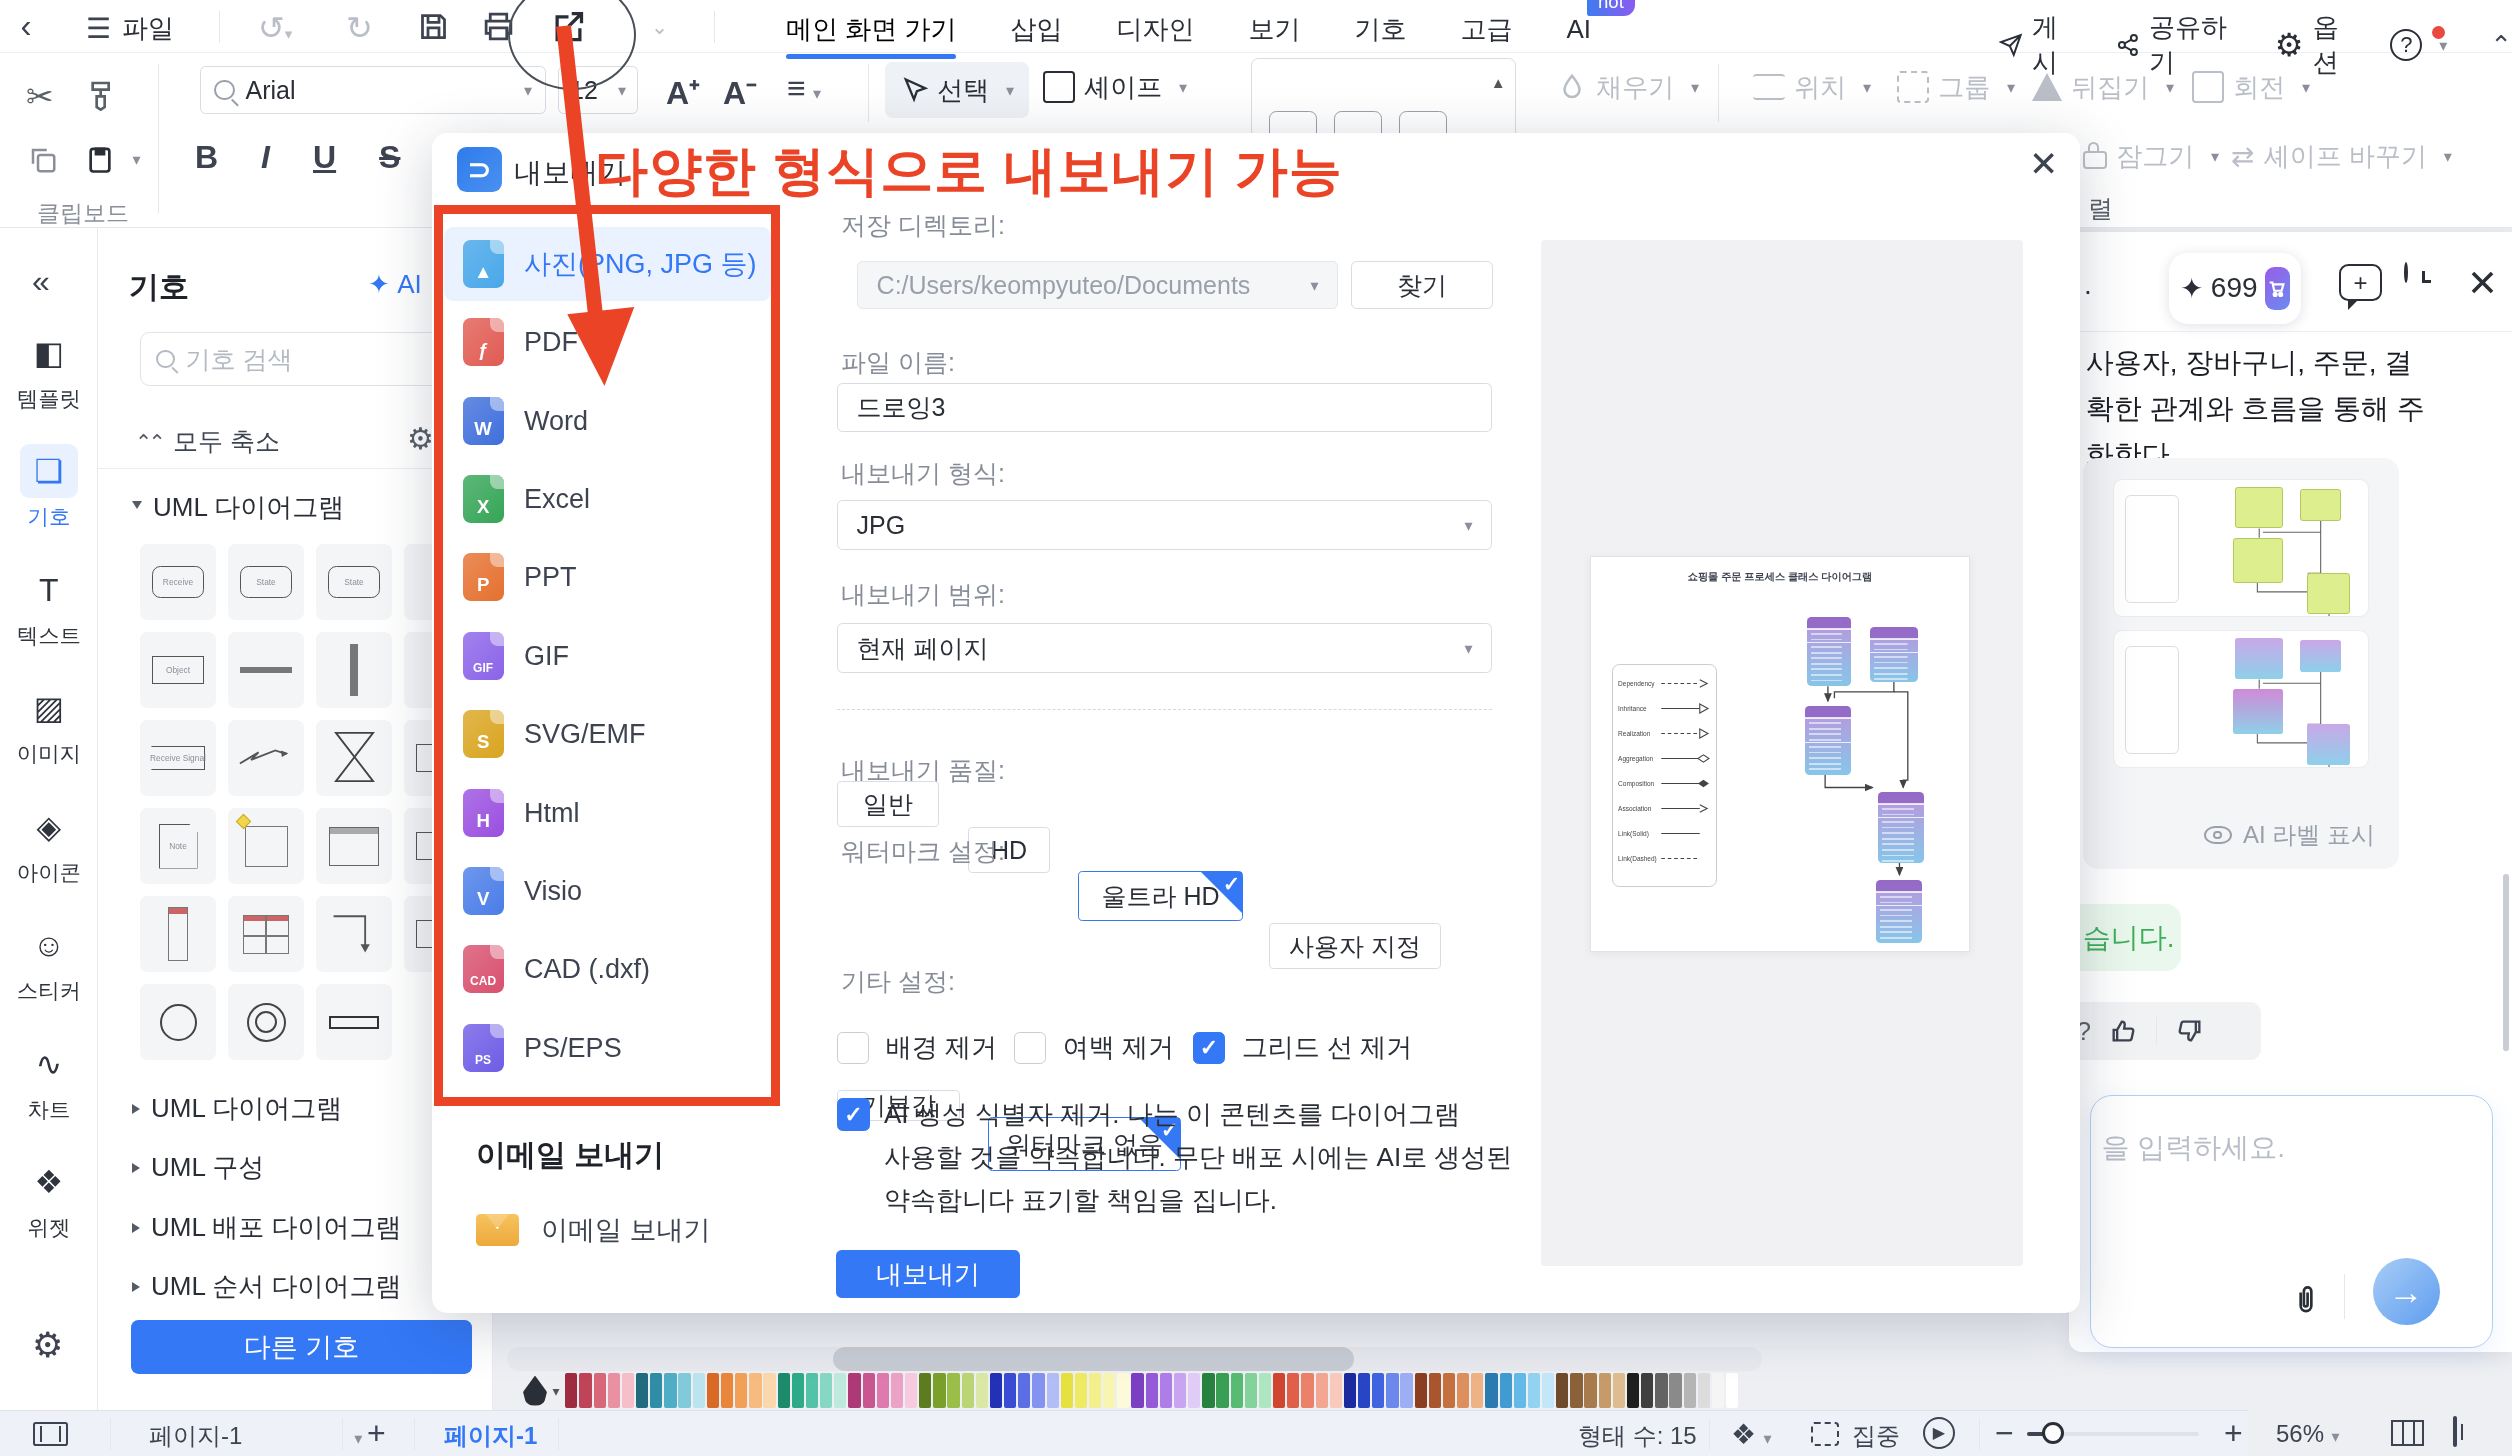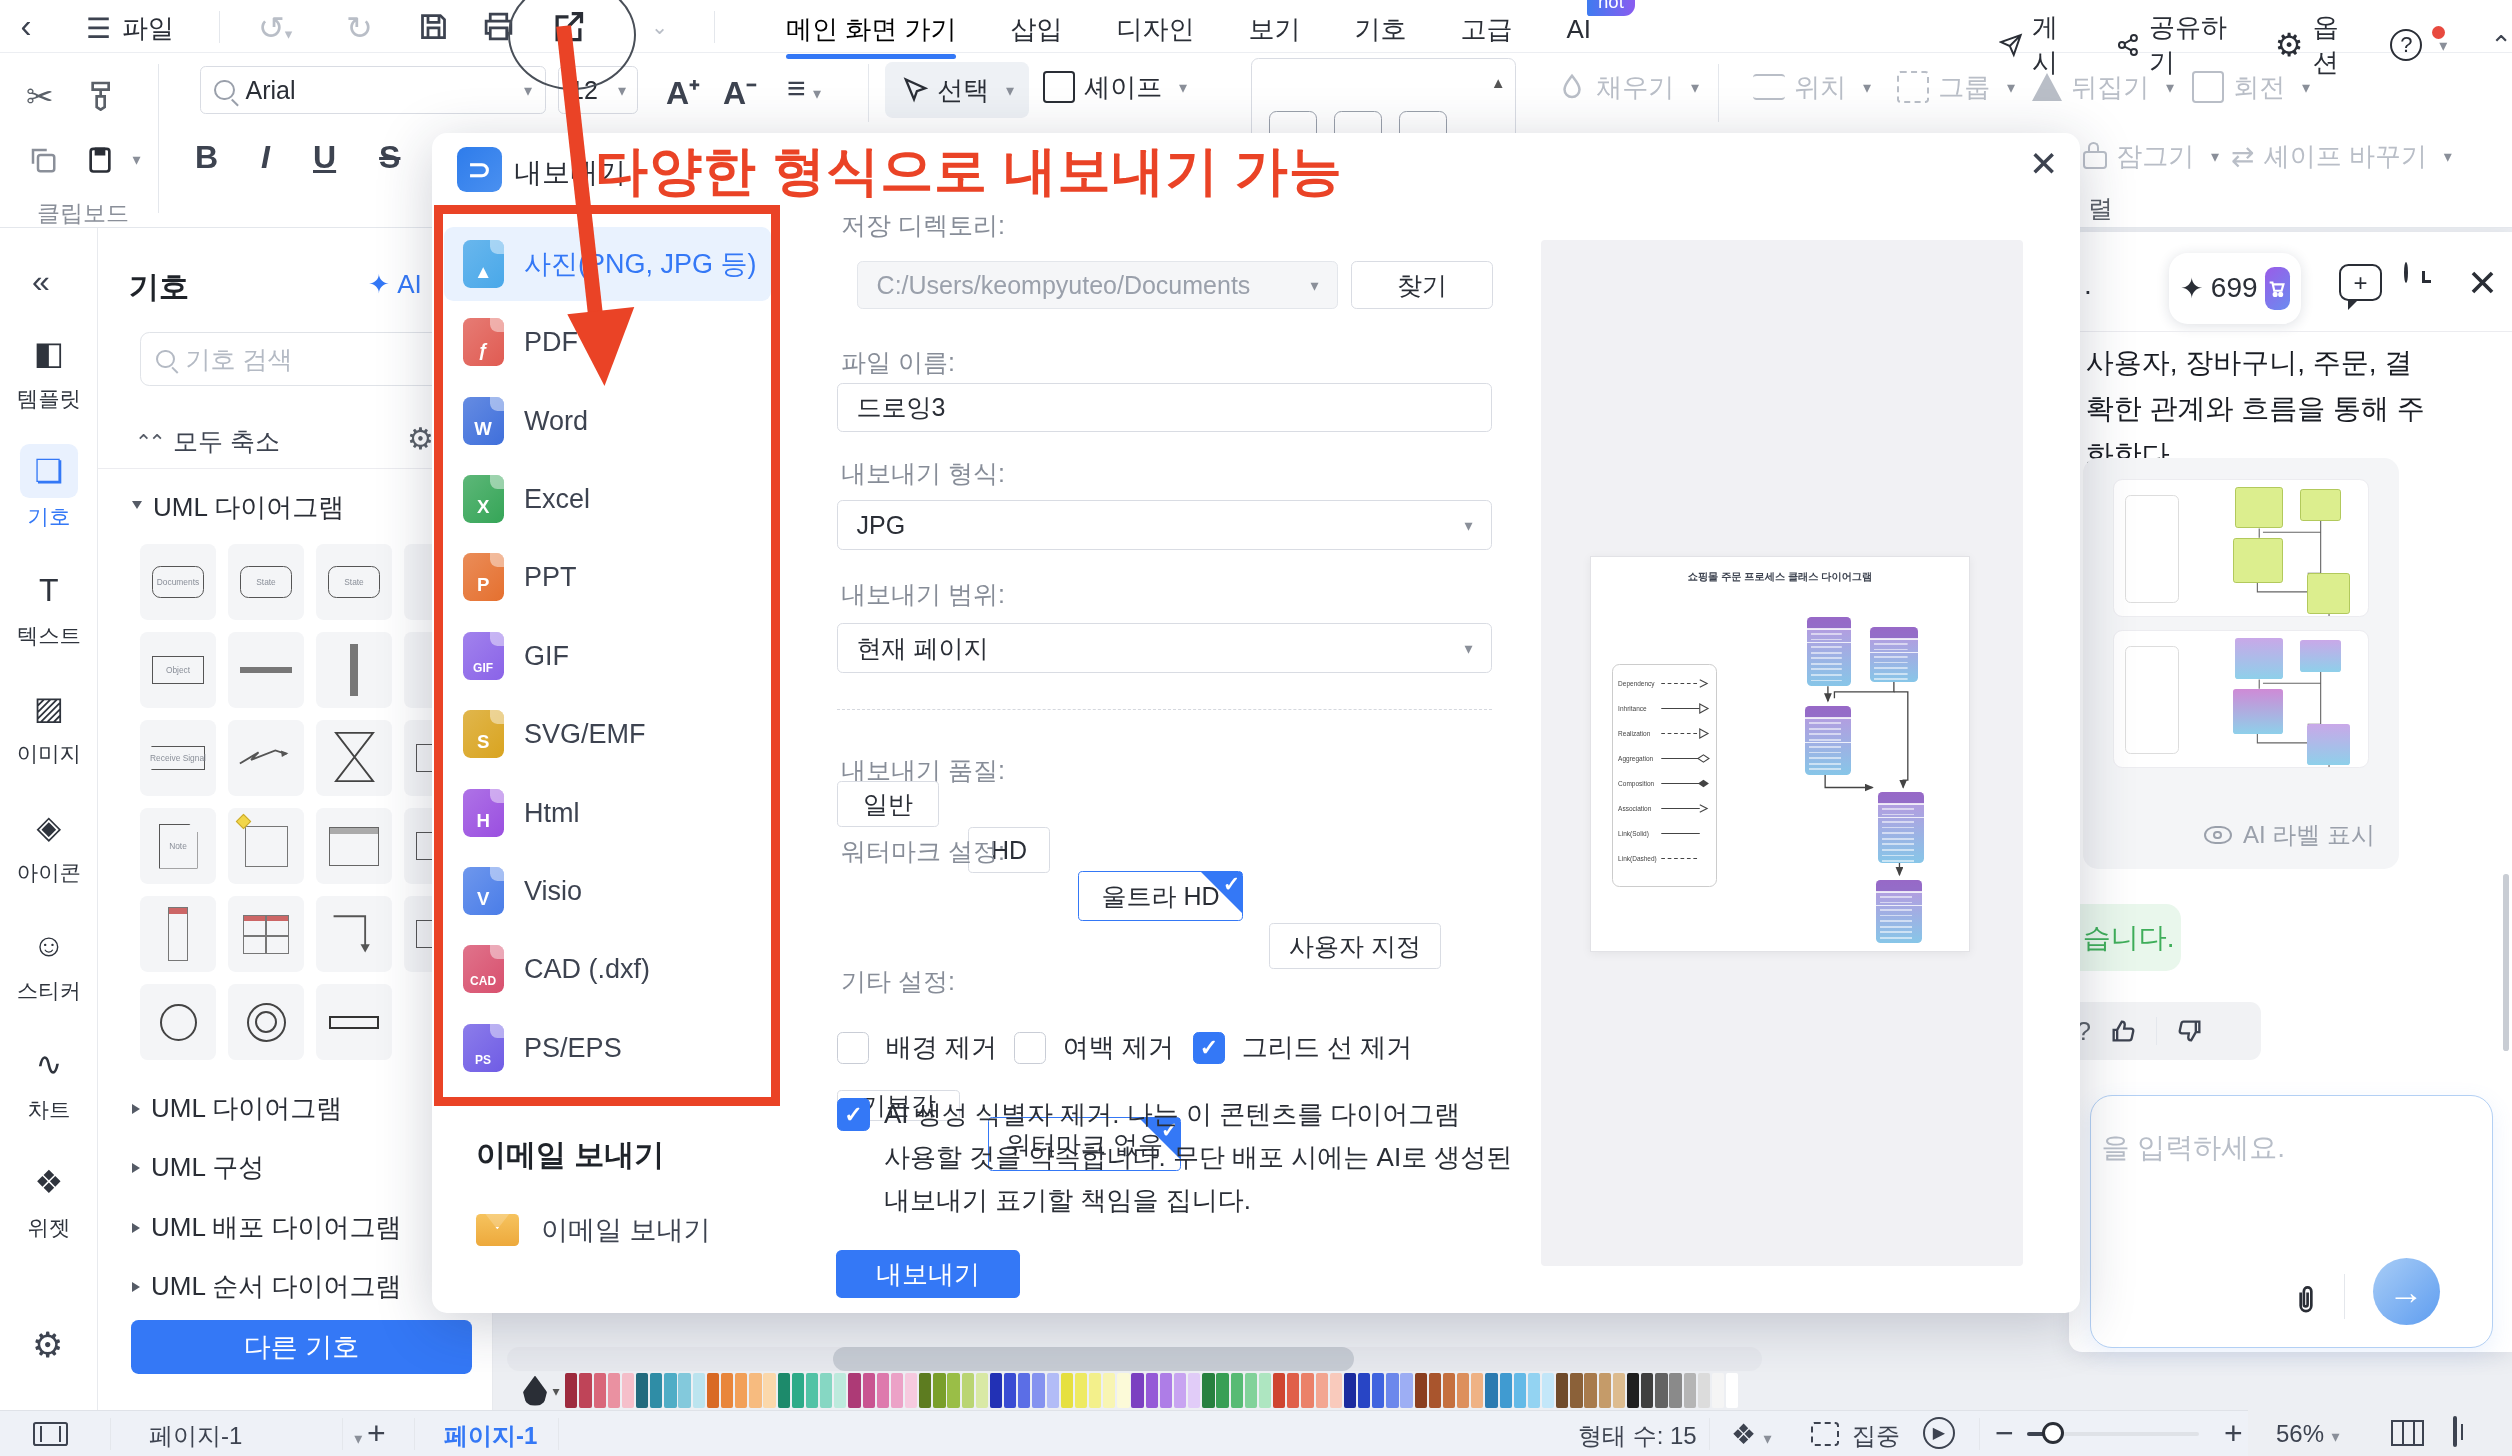--- a/index.html
+++ b/index.html
@@ -309,21 +309,21 @@
     </div>
     <span class="abs" style="left:309px;top:193px;font-size:30px;color:#5a6068;">⚙</span>
     <div class="abs" style="left:0;top:240px;width:395px;height:0.9px;background:#ececf0;"></div>
     <div class="abs sec" style="left:34px;top:262px;">
       <span class="tri down"></span>
         <span>UML 다이어그램</span>
     </div>
     <div class="abs" id="shapeGrid" style="left:42px;top:316px;display:grid;grid-template-columns:repeat(4,76px);grid-auto-rows:76px;gap:12px;">
         <div class="cell">
           <div style="width: 52px; height: 32px; border: 1.9px solid rgb(85, 85, 85); border-radius: 8.4px;"></div>
-          <span class="tinylbl">Documents</span>
+          <span class="tinylbl">Receive</span>
         </div>
         <div class="cell">
           <div style="width: 52px; height: 32px; border: 1.9px solid rgb(85, 85, 85); border-radius: 8.4px;"></div>
           <span class="tinylbl">State</span>
         </div>
         <div class="cell">
           <div style="width: 52px; height: 32px; border: 1.9px solid rgb(85, 85, 85); border-radius: 8.4px;"></div>
           <span class="tinylbl">State</span>
         </div>
         <div class="cell">
@@ -730,21 +730,21 @@
         </div>
         <div class="abs row" style="left: 761px; top: 897px; gap: 16.7px;">
           <div class="cb on">✓</div>
           <div style="font-size: 26px; color: rgb(42, 46, 54);">그리드 선 제거</div>
         </div>
       </div>
     <div class="abs cb on" style="left:405px;top:965px;width:33px;height:33px;">✓</div>
     <div id="aiConsent" class="abs" style="left:452px;top:960px;width:632px;font-size:26px;line-height:43px;color:#2a2e36;">
         <div>AI 생성 식별자 제거. 나는 이 콘텐츠를 다이어그램</div>
         <div>사용할 것을 약속합니다. 무단 배포 시에는 AI로 생성된</div>
-        <div>내보내기 표기할 책임을 집니다.</div>
+        <div>약속합니다 표기할 책임을 집니다.</div>
       </div>
     <div class="abs" style="left:404px;top:1117px;width:184px;height:48px;background:#3478f6;border-radius:5.6px;display:flex;align-items:center;justify-content:center;color:#fff;font-size:26px;">내보내기</div>
 
     <div class="abs" style="left:1109px;top:107px;width:482px;height:1026px;background:#f1f1f4;border-radius:4px;">
       <div class="abs" style="left:49px;top:316px;width:380px;height:396px;background:#fff;border:0.9px solid #e2e2e6;box-shadow:0 1.9px 9.3px rgba(0,0,0,.06);">
         <div style="text-align:center;margin-top:13px;font-size:10.2px;color:#3d4350;font-weight:bold;">쇼핑몰 주문 프로세스 클래스 다이어그램</div>
         <div id="previewLegend" class="abs" style="left:20.5px;top:107px;width:105px;height:223px;border:0.9px solid #ccc;border-radius:7.4px;padding-top:5.6px;">
             <div class="legrow">
               <span class="ltxt">Dependency</span>
               <svg width="48" height="11" class="ln" viewBox="0 0 53 12">

